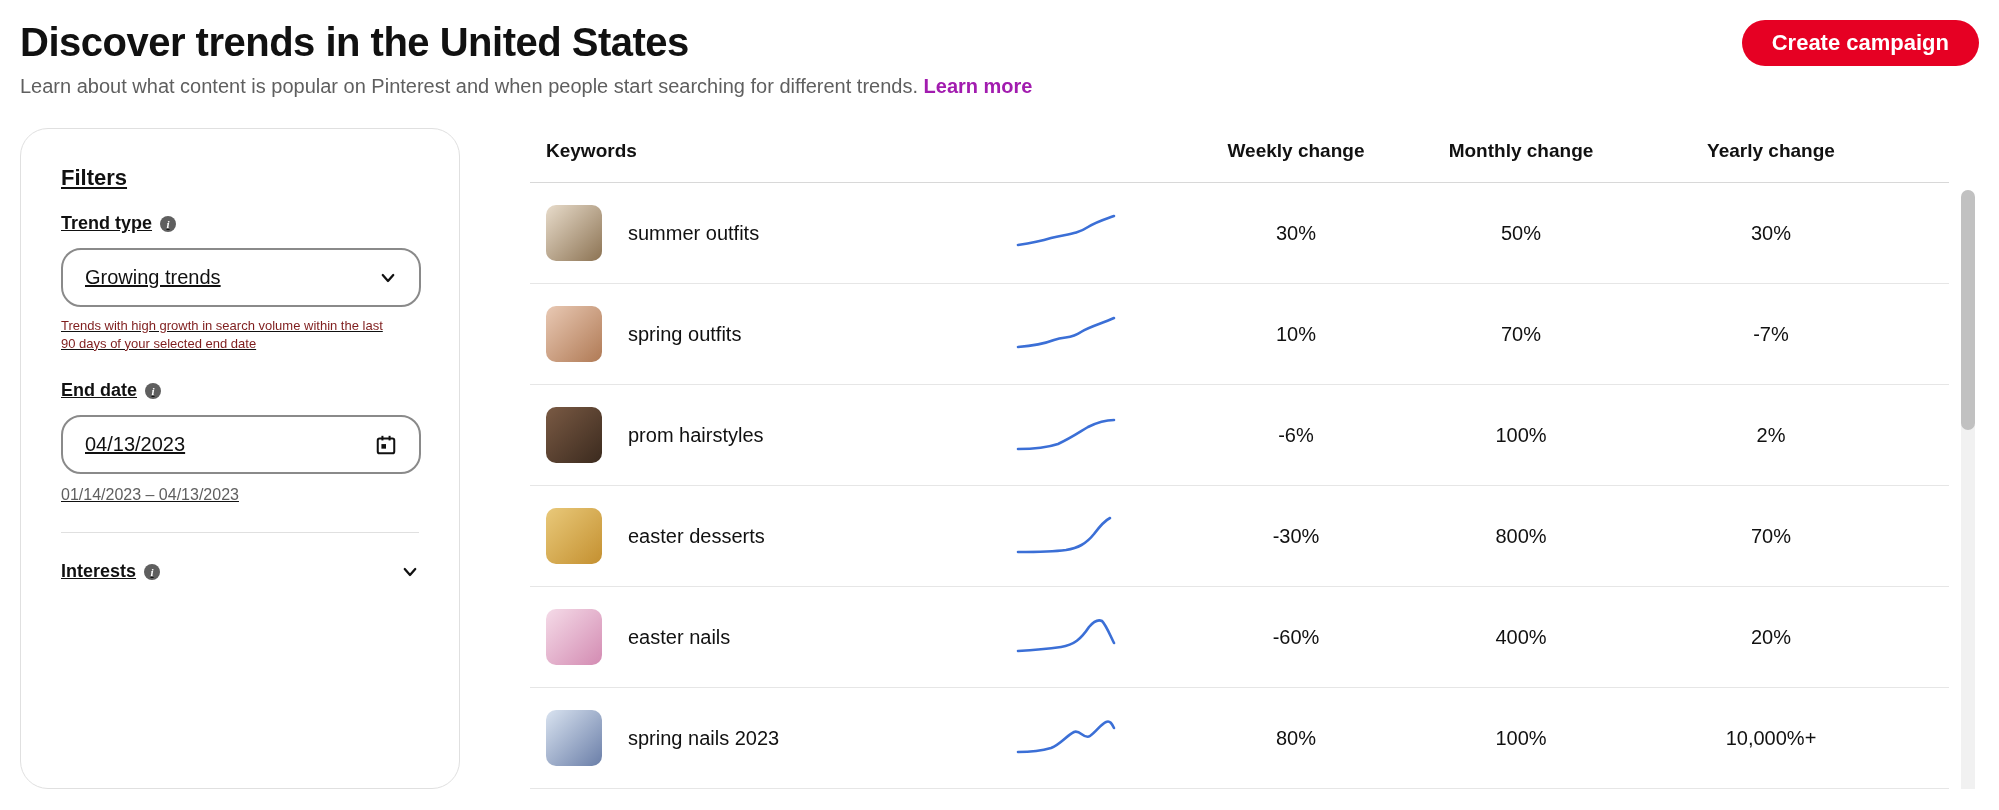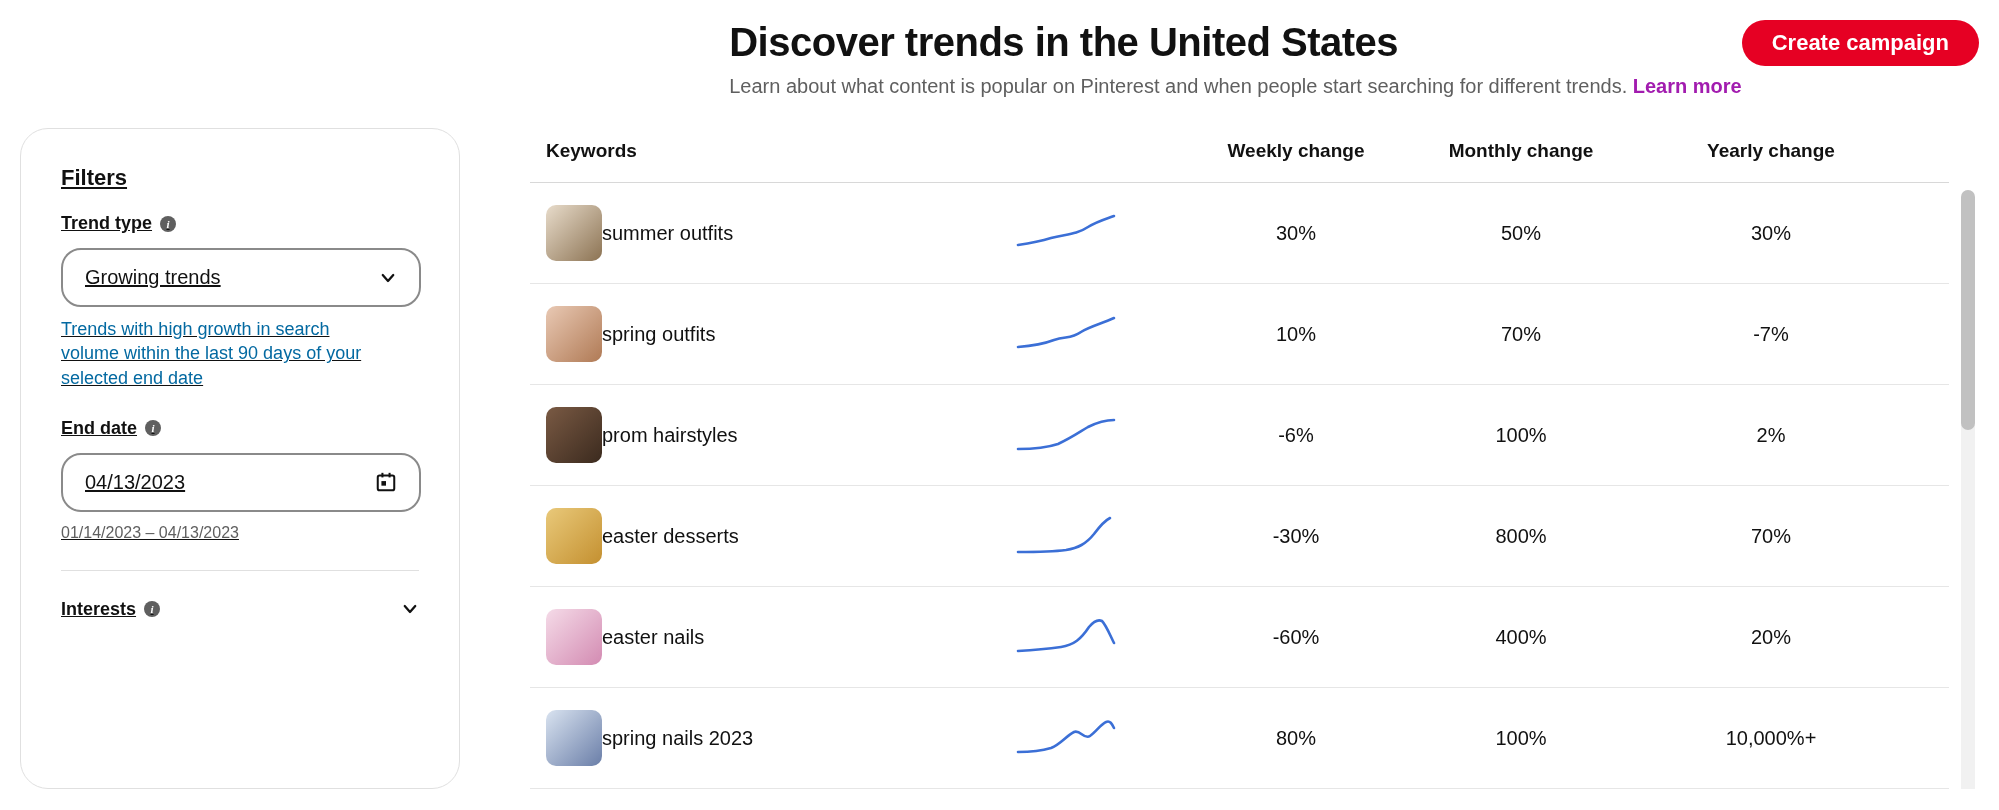--- a/index.html
+++ b/index.html
@@ -5,23 +5,24 @@
     * { box-sizing: border-box; margin: 0; padding: 0; }
     body {
       font-family: -apple-system, BlinkMacSystemFont, "Segoe UI", Helvetica, Arial, sans-serif;
       background: #fff;
       color: #111;
       padding: 20px 20px 0 20px;
       width: 1999px;
     }
     .header-row {
       display: flex;
-      justify-content: flex-end;
+      justify-content: space-between;
       align-items: flex-start;
       margin-bottom: 30px;
+      gap: 32px;
     }
     .page-title {
       font-size: 40px;
       font-weight: 700;
       letter-spacing: -0.5px;
       margin-bottom: 10px;
     }
     .page-subtitle {
       font-size: 20px;
       color: #5f5f5f;
@@ -88,22 +89,22 @@
       border-radius: 20px;
       padding: 16px 22px;
       display: flex;
       justify-content: space-between;
       align-items: center;
       font-size: 20px;
       cursor: pointer;
       background: #fff;
     }
     .helper-text {
-      font-size: 18px;
-      color: #0369a1;
+      font-size: 13px;
+      color: #7f1d1d;
       margin-top: 10px;
       line-height: 1.35;
       width: 330px;
     }
     .section-gap { margin-bottom: 28px; }
     .date-range {
       font-size: 16px;
       color: #5f5f5f;
       margin-top: 12px;
     }
@@ -143,20 +144,21 @@
       display: grid;
       grid-template-columns: 470px 180px 200px 250px 250px;
       align-items: center;
       padding: 22px 16px;
       border-bottom: 1px solid #e6e6e6;
       cursor: pointer;
     }
     .kw-cell {
       display: flex;
       align-items: center;
+      gap: 26px;
     }
     .thumb {
       width: 56px;
       height: 56px;
       border-radius: 10px;
       background: linear-gradient(135deg,#d9c6a5,#b08e5f);
       flex-shrink:0;
     }
     .thumb.t1{background:linear-gradient(135deg,#e8dccb,#8c7353);}
     .thumb.t2{background:linear-gradient(135deg,#e9c9b4,#b07a55);}

